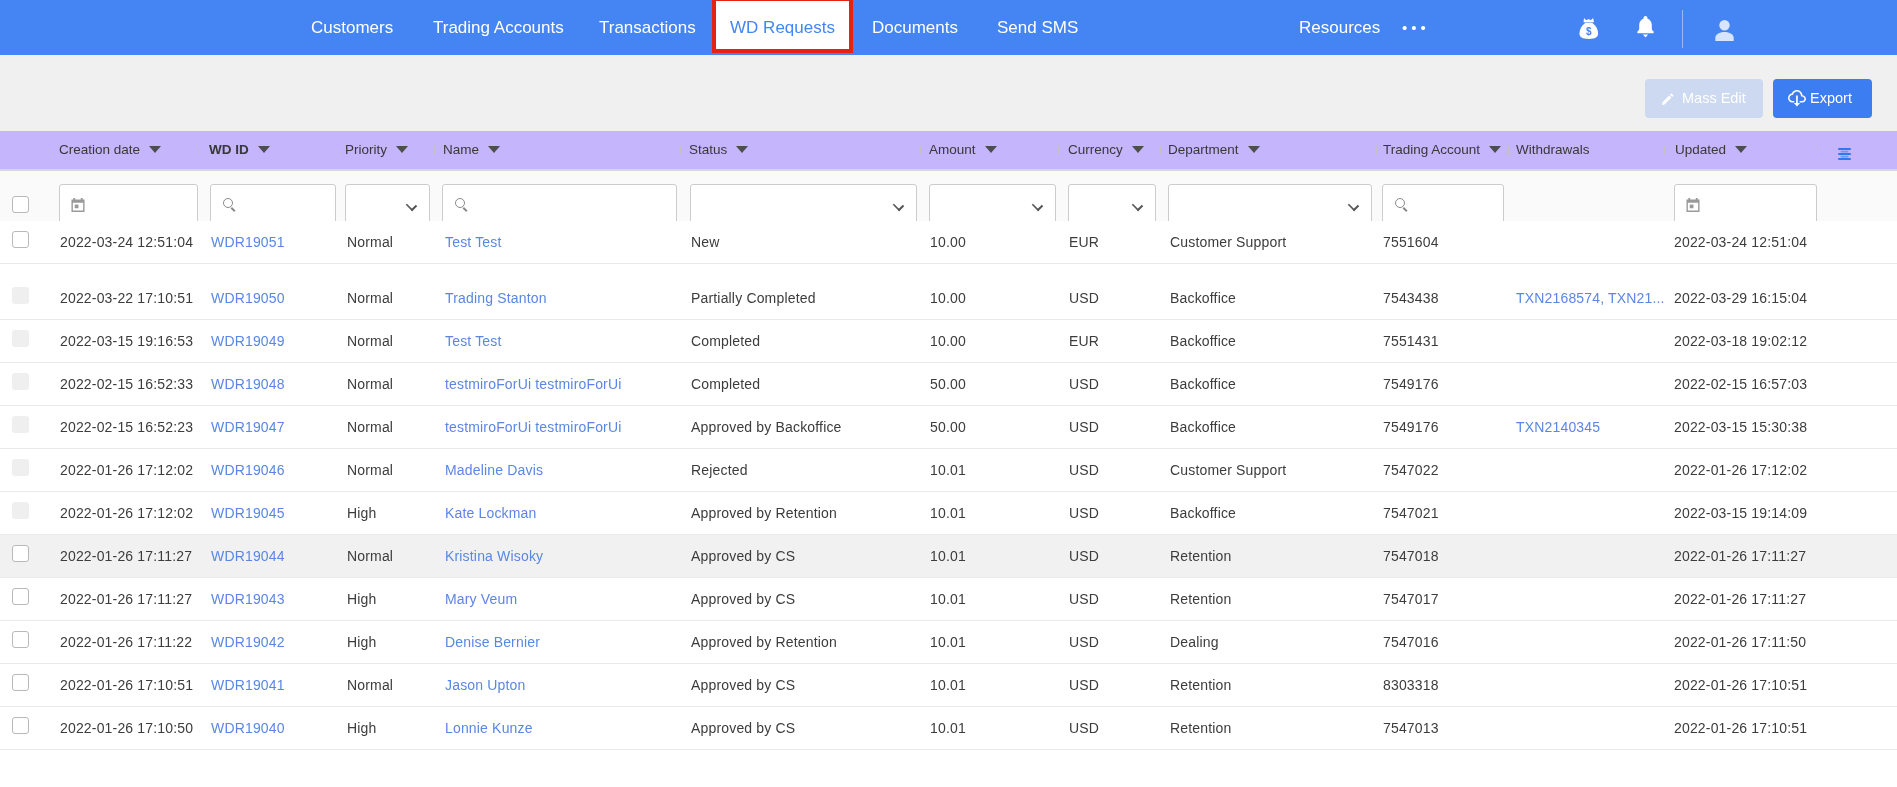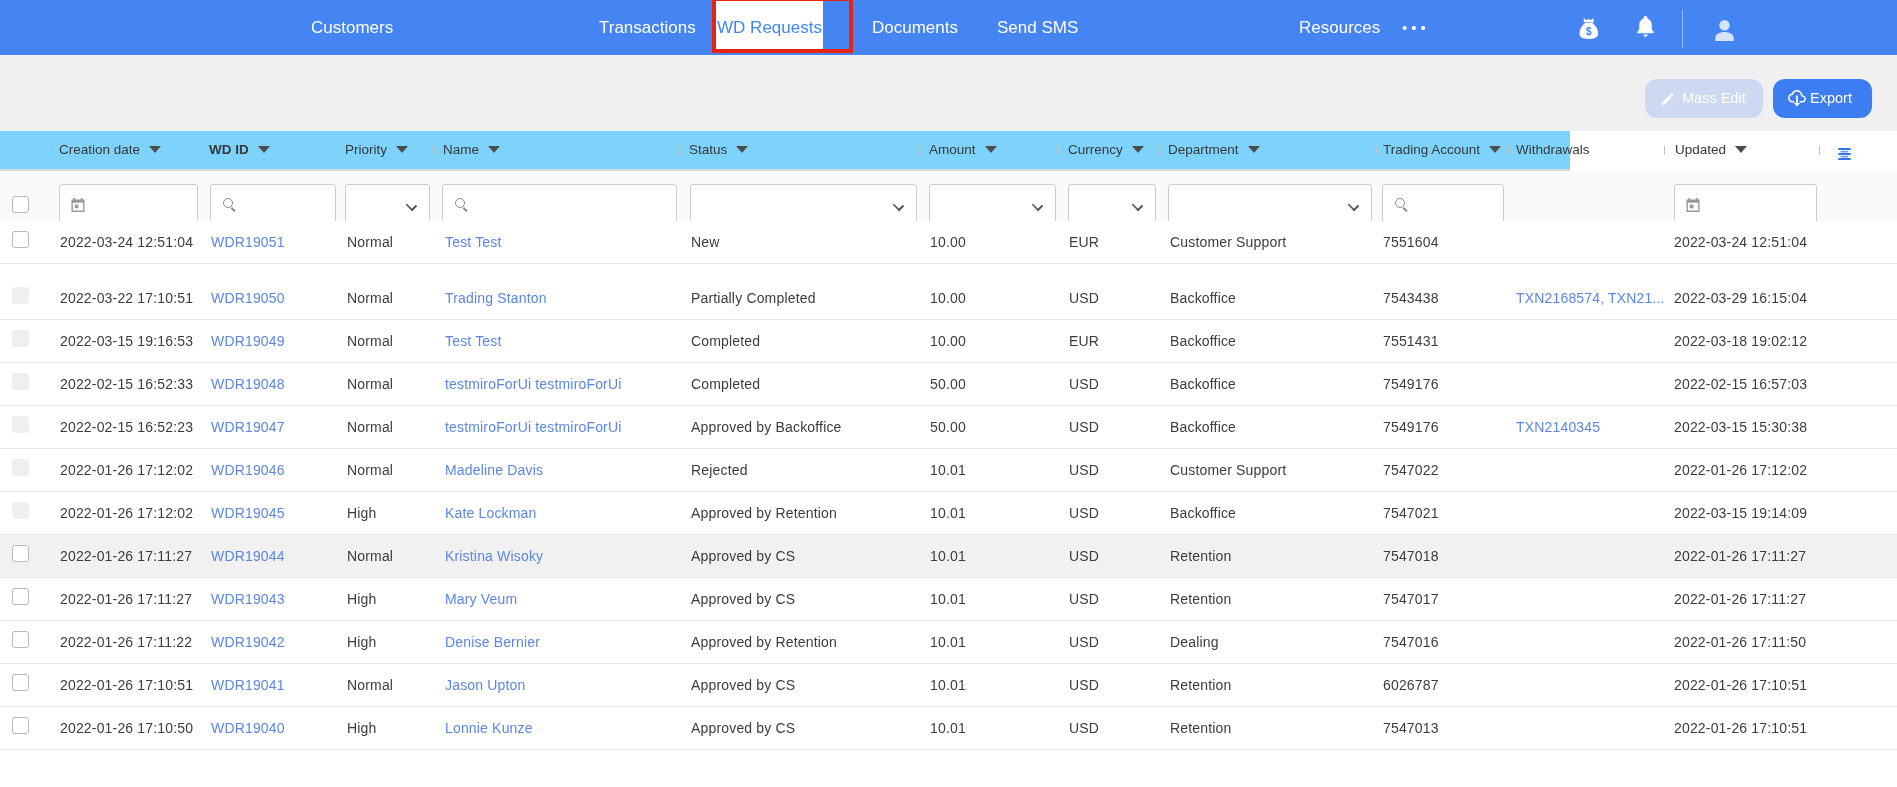--- a/index.html
+++ b/index.html
@@ -2,33 +2,33 @@
 <html><head>
 <meta charset="utf-8">
 <style>
 * { margin:0; padding:0; box-sizing:border-box; }
 html,body { width:1897px; height:787px; font-family:"Liberation Sans", sans-serif; background:#fff; overflow:hidden; }
 #app { position:relative; width:1897px; height:787px; background:#fff; }
 
 
 .nav { position:absolute; left:0; top:0; width:1897px; height:55px; background:#4484f3; }
 .it { position:absolute; top:0; height:67px; line-height:55px; color:#fff; font-size:17px; white-space:nowrap; }
-.tabwhite { position:absolute; left:716px; top:0; width:107px; height:49px; background:#fff; line-height:55px; text-align:center; color:#4285f4; font-size:17px; }
+.tabwhite { position:absolute; left:716px; top:0; width:133px; height:49px; background:#fff; line-height:55px; text-align:center; color:#4285f4; font-size:17px; }
 .redbox { position:absolute; left:712px; top:-3px; width:141px; height:56px; border:4px solid #e42313; z-index:5; }
 .navdiv { position:absolute; left:1682px; top:10px; width:1px; height:38px; background:rgba(255,255,255,0.45); }
 
 
 .toolbar { position:absolute; left:0; top:55px; width:1897px; height:76px; background:#f0f0f1; }
-.btn { position:absolute; top:79px; height:39px; border-radius:12px; font-size:14.5px; color:#fff; }
+.btn { position:absolute; top:79px; height:39px; border-radius:4px; font-size:14.5px; color:#fff; }
 .btn-mass { left:1645px; width:118px; background:#cdd9f1; }
 .btn-export { left:1773px; width:99px; background:#3d7df2; }
 .btn span { position:absolute; top:0; line-height:39px; }
 
 
-.thead { position:absolute; left:0; top:131px; width:1570px; height:40px; background:#7dd3fc; border-bottom:2px solid #d8d8d9; }
+.thead { position:absolute; left:0; top:131px; width:1897px; height:40px; background:#c4b5fd; border-bottom:2px solid #d8d8d9; }
 .th { position:absolute; top:0; height:37px; line-height:37px; font-size:13.5px; color:#383838; white-space:nowrap; }
 .th .car { display:inline-block; width:0; height:0; border-left:6px solid transparent; border-right:6px solid transparent; border-top:7px solid #4d4d4d; margin-left:9px; vertical-align:middle; margin-top:-2px; }
 .tick { position:absolute; top:15px; width:1px; height:9px; background:#c2c2c2; }
 
 
 .frow { position:absolute; left:0; top:171px; width:1897px; height:62px; background:#fafafa; border-bottom:1px solid #e4e4e4; }
 .fi { position:absolute; top:13px; height:42px; background:#fff; border:1px solid #cccccc; border-radius:3px; }
 .cbx { position:absolute; width:17px; height:17px; border:1px solid #b9b9b9; border-radius:3px; background:#fff; }
 
 
@@ -48,20 +48,21 @@
 .rcb { position:absolute; left:12px; top:10px; width:17px; height:17px; border:1px solid #b9b9b9; border-radius:3px; background:#fff; }
 .rcbd { position:absolute; left:12px; top:10px; width:17px; height:17px; border-radius:3px; background:#efefef; }
 .x1{left:60px}.x2{left:211px}.x3{left:347px}.x4{left:445px}.x5{left:691px}.x6{left:930px}.x7{left:1069px}.x8{left:1170px}.x9{left:1383px}.x10{left:1516px}.x11{left:1674px}
 </style>
 </head>
 <body>
 <div id="app">
 
   <div class="nav">
     <div class="it" style="left:311px">Customers</div>
+    <div class="it" style="left:433px">Trading Accounts</div>
     <div class="it" style="left:599px">Transactions</div>
     <div class="tabwhite">WD Requests</div>
     <div class="it" style="left:872px">Documents</div>
     <div class="it" style="left:997px">Send SMS</div>
     <div class="it" style="left:1299px">Resources</div>
     <div class="it" style="left:1402px;font-size:15px;letter-spacing:4px">•••</div>
     <div class="redbox"></div>
 
     <svg style="position:absolute;left:1579px;top:17px" width="20" height="24" viewBox="0 0 22 25" fill="none">
       <path d="M5.5 0.5 L8 3 L10.5 1.5 L13 3 L15.5 0.5 L16.5 5 L5 5 Z" fill="#fff"></path>
@@ -308,21 +309,21 @@
 <div class="row" style="top:664px">
         <div class="rcb"></div>
         <span class="x1">2022-01-26 17:10:51</span>
         <span class="x2 lnk">WDR19041</span>
         <span class="x3">Normal</span>
         <span class="x4 lnk">Jason Upton</span>
         <span class="x5">Approved by CS</span>
         <span class="x6">10.01</span>
         <span class="x7">USD</span>
         <span class="x8">Retention</span>
-        <span class="x9">6026787</span>
+        <span class="x9">8303318</span>
         <span class="x11">2022-01-26 17:10:51</span>
       </div>
 <div class="row" style="top:707px">
         <div class="rcb"></div>
         <span class="x1">2022-01-26 17:10:50</span>
         <span class="x2 lnk">WDR19040</span>
         <span class="x3">High</span>
         <span class="x4 lnk">Lonnie Kunze</span>
         <span class="x5">Approved by CS</span>
         <span class="x6">10.01</span>

